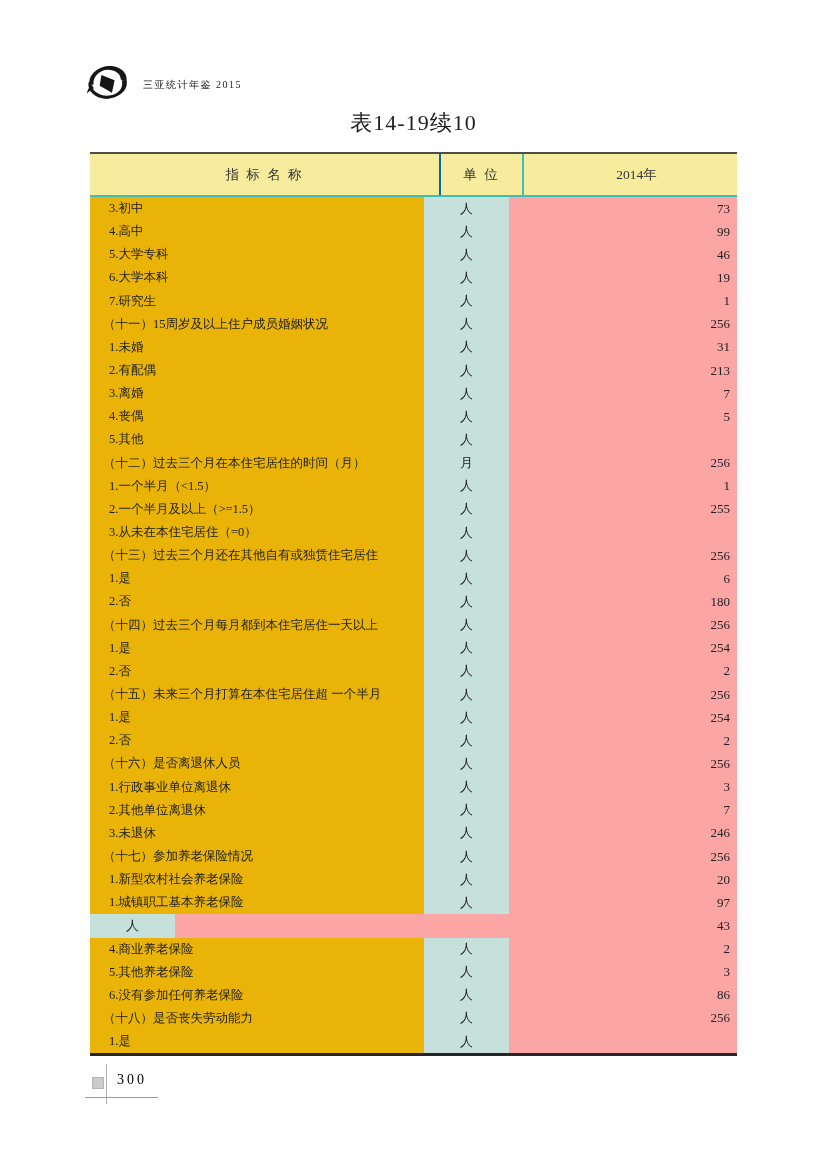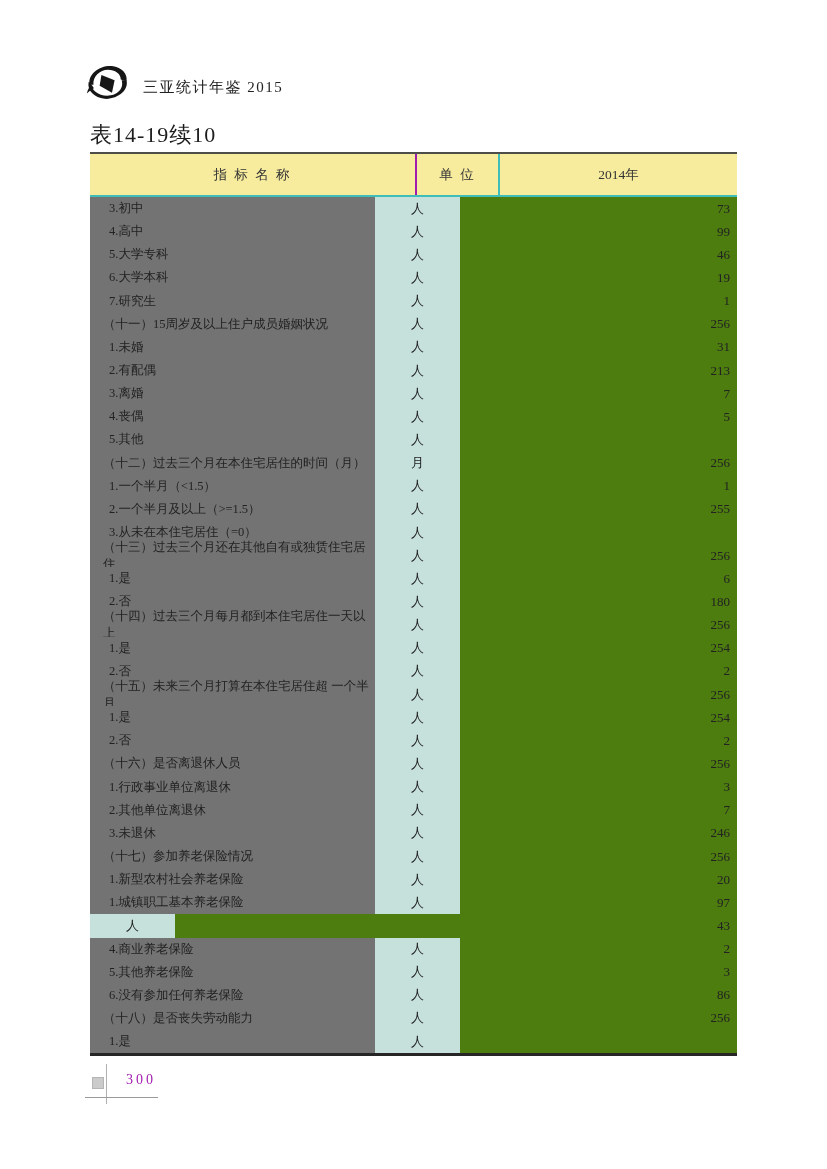--- a/index.html
+++ b/index.html
@@ -4,56 +4,56 @@
 <style>
   html,body{margin:0;padding:0;}
   body{
     width:827px;height:1169px;position:relative;background:#ffffff;
     font-family:"Liberation Serif","DejaVu Serif",serif;color:#2b2b2b;
     overflow:hidden;
   }
   
   .brand-logo{position:absolute;left:86px;top:60px;width:44px;height:46px;}
   .brand-name{
-    position:absolute;left:143px;top:78px;font-size:15px;letter-spacing:1.5px;color:#222;
+    position:absolute;left:143px;top:78px;font-size:10px;letter-spacing:1.5px;color:#222;
   }
   
   .page-title{
-    position:absolute;left:90px;top:108px;width:647px;
-    font-size:22px;color:#1d1d1d;letter-spacing:1px;margin-top:12px;
+    position:absolute;left:90px;top:108px;width:647px;text-align:center;
+    font-size:22px;color:#1d1d1d;letter-spacing:1px;
   }
   
   .stat-table{
     position:absolute;left:90px;top:152px;width:647px;
     border-top:2px solid #4d4d49;border-bottom:3px solid #262626;
     box-sizing:border-box;
   }
   .thead{
     display:flex;height:41px;background:#F7EB9E;
     border-bottom:2px solid #3EBDB9;
   }
   .th{
     display:flex;align-items:center;justify-content:center;
-    font-size:13.5px;color:#333;box-sizing:border-box;
+    font-size:13.5px;color:#333;box-sizing:border-box;margin-left:12px;
   }
   .th-indicator{width:325px;letter-spacing:2px;}
-  .th-unit{width:85px;border-left:2px solid #a21caf;border-right:2px solid #3EBDB9;letter-spacing:2px;}
+  .th-unit{width:85px;border-left:2px solid #0369a1;border-right:2px solid #3EBDB9;letter-spacing:2px;}
   .th-year{flex:1;}
   .tbody{display:block;}
   .trow{display:flex;height:23.15px;}
   .cell{box-sizing:border-box;display:flex;align-items:center;font-size:12.5px;color:#222;}
-  .c-indicator{width:285px;background:#737373;padding-left:13px;}
+  .c-indicator{width:334px;background:#eab308;padding-left:13px;}
   .c-indicator.item{padding-left:19px;}
   .c-unit{width:85px;background:#C6E0DC;justify-content:center;font-size:13px;}
-  .c-value{flex:1;background:#4d7c0f;justify-content:flex-end;padding-right:7px;font-size:13px;}
+  .c-value{flex:1;background:#fca5a5;justify-content:flex-end;padding-right:7px;font-size:13px;}
   
   .f-square{position:absolute;left:92px;top:1077px;width:12px;height:12px;background:#cbcbcb;border:1px solid #b5b5b5;box-sizing:border-box;}
   .f-vline{position:absolute;left:106px;top:1064px;width:1px;height:40px;background:#b0b0b0;}
   .f-hline{position:absolute;left:85px;top:1097px;width:73px;height:1px;background:#9a9a9a;}
-  .f-num{position:absolute;left:126px;top:1072px;font-size:14px;letter-spacing:3px;color:#a21caf;}
+  .f-num{position:absolute;left:117px;top:1072px;font-size:14px;letter-spacing:3px;color:#000000;}
 </style>
 </head>
 <body>
 
 <span class="brand-logo">
   <svg width="44" height="46" viewBox="0 0 100 96">
     <path d="M8,52 C4,26 34,6 62,10 C82,13 95,28 92,44 L79,40 C79,27 66,18 50,18 C31,18 15,34 17,52 Z" fill="#161616"></path>
     <path d="M92,42 C98,64 72,86 42,84 C20,82 2,66 6,46 L11,48 C12,64 28,77 48,77 C71,77 87,61 81,42 Z" fill="#161616"></path>
     <path d="M2,72 C4,62 8,56 13,52 L18,60 C12,63 7,67 2,72 Z" fill="#161616"></path>
     <polygon points="35,30 65,42 59,70 31,54" fill="#161616"></polygon>

